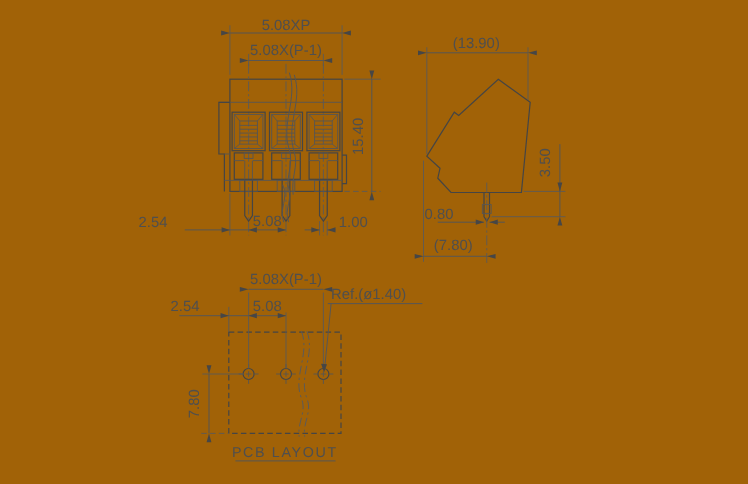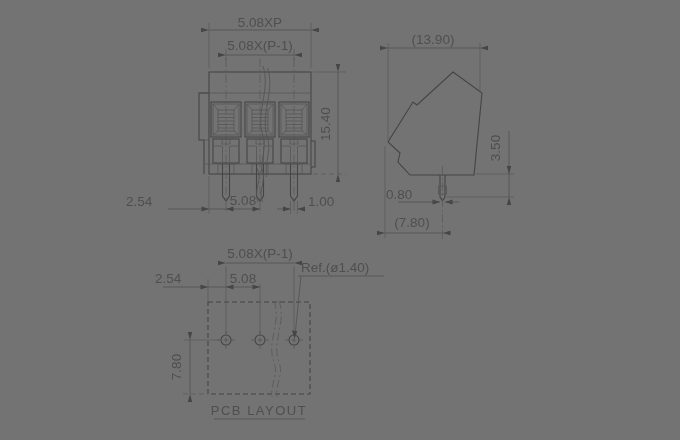--- a/index.html
+++ b/index.html
@@ -1,16 +1,16 @@
 <!DOCTYPE html>
 <html><head>
 <meta charset="utf-8">
 <style>
   html,body{margin:0;padding:0;background:#ffffff;}
-  .stage{position:relative;width:680px;height:440px;background:#737373;overflow:hidden;}
+  .stage{position:relative;width:680px;height:440px;background:#a16207;overflow:hidden;}
   svg{display:block;}
   text{font-family:"Liberation Sans","DejaVu Sans",sans-serif;font-size:13.5px;fill:#4f4f4f;}
   .cap{letter-spacing:1.5px;font-size:13px;}
   .geo{stroke:#454545;fill:none;stroke-width:1.1;}
   .det{stroke:#555555;fill:none;stroke-width:0.8;}
   .dim{stroke:#565656;fill:none;stroke-width:0.9;}
   .ext{stroke:#5a5a5a;fill:none;stroke-width:0.8;}
   .cl{stroke:#5a5a5a;fill:none;stroke-width:0.8;stroke-dasharray:9 2.5 2 2.5;}
   .dash{stroke-dasharray:5 3;}
   .brk{stroke:#555555;fill:none;stroke-width:0.9;}

